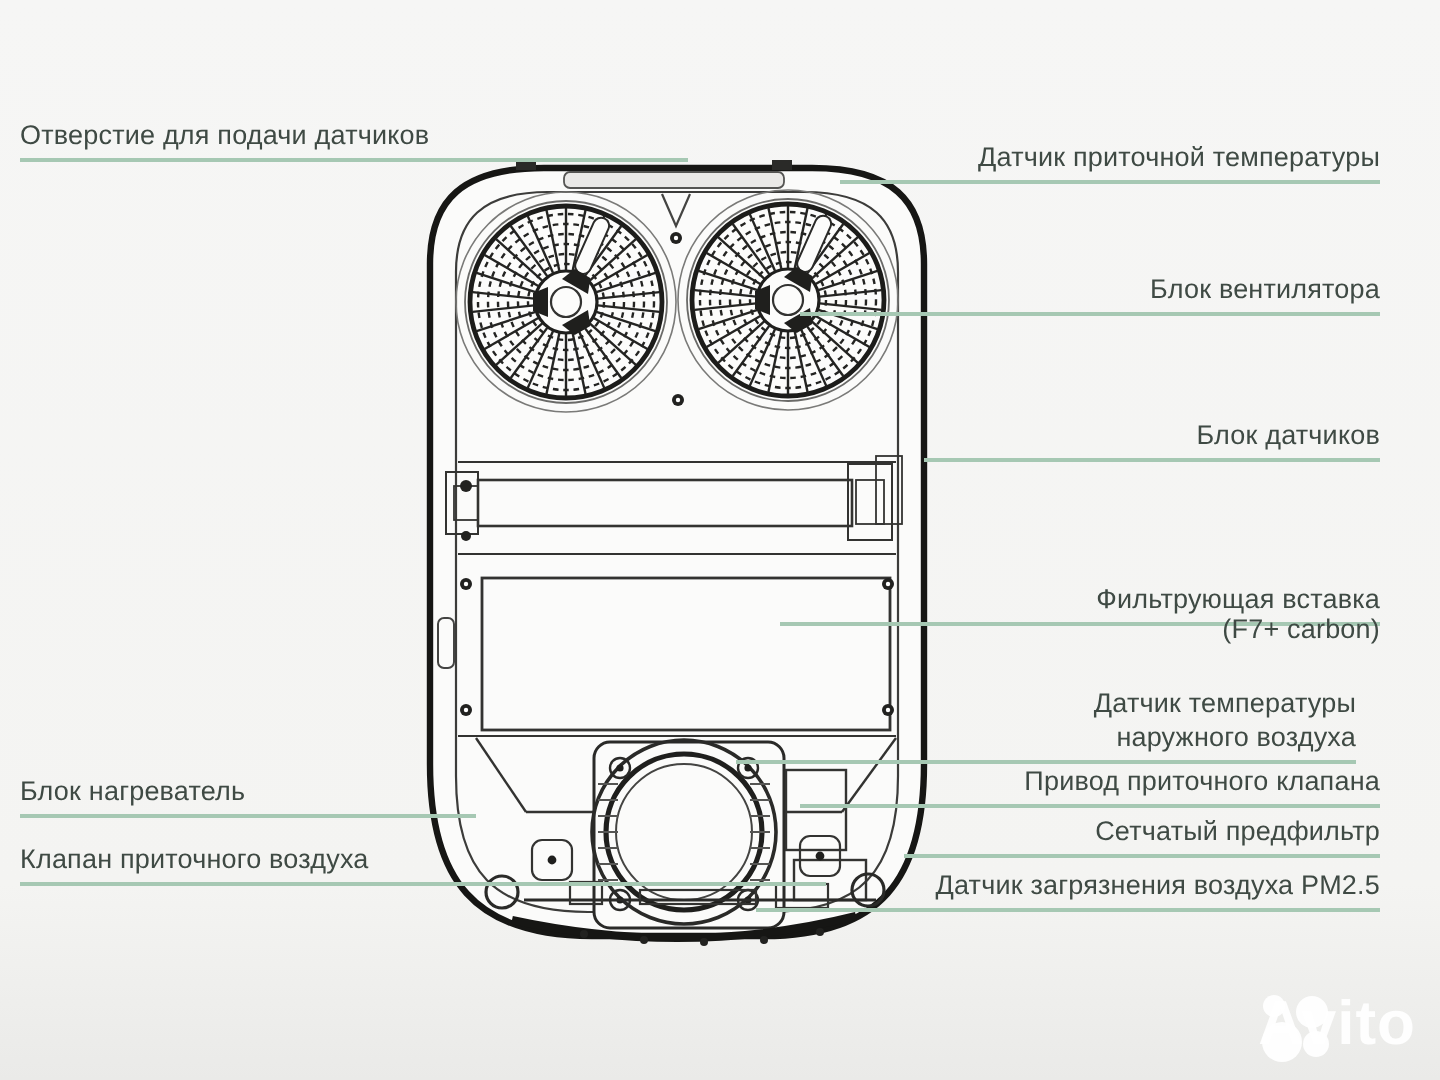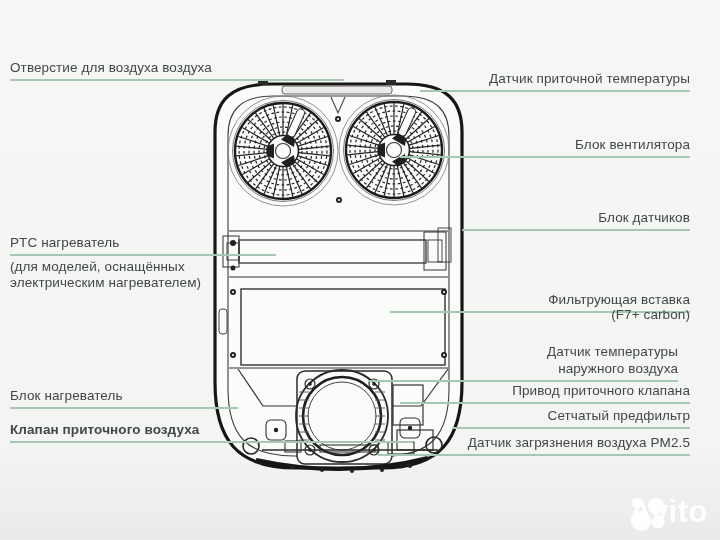--- a/index.html
+++ b/index.html
@@ -18,21 +18,21 @@
   .note{
     position:absolute; font-size:13.5px; line-height:16px; color:#3f4a44; z-index:3;
     letter-spacing:.1px;
   }
   .note.r{text-align:right;}
   
   .lbl-air      {left:10px;  top:59px;  width:334px;}
   .lbl-ptc      {left:10px;  top:234px; width:266px;}
   .note-ptc     {left:10px;  top:259px; width:266px;}
   .lbl-control  {left:10px;  top:387px; width:228px;}
-  .lbl-valve    {left:10px;  top:421px; width:403px;font-weight:bold;}
+  .lbl-valve    {left:10px;  top:421px; width:403px;}
   
   .lbl-supplytemp{left:420px; top:70px;  width:270px;}
   .lbl-fan       {left:400px; top:136px; width:290px;}
   .lbl-sensors   {left:462px; top:209px; width:228px;}
   .lbl-filter    {left:390px; top:281px; width:300px;margin-top:10px;}
   .note-filter   {left:390px; top:307px; width:300px;}
   .lbl-outdoor   {left:368px; top:343px; width:310px;}
   .lbl-actuator  {left:400px; top:382px; width:290px;}
   .lbl-prefilter {left:452px; top:407px; width:238px;}
   .lbl-pm25      {left:378px; top:434px; width:312px;}
@@ -203,30 +203,23 @@
         <circle cx="352" cy="471" r="2"></circle>
           <circle cx="382" cy="470" r="2"></circle>
         <circle cx="410" cy="466" r="2"></circle>
       </g>
       <circle cx="233" cy="243" r="3" fill="#222220"></circle>
       <circle cx="233" cy="268" r="2.5" fill="#222220"></circle>
     </g>
   </svg>
 
   <div class="lbl lbl-air">
-    <span>Отверстие для воздуха воздуха</span>
-  </div>
-
-  <div class="lbl lbl-ptc">
-    <span>PTC нагреватель</span>
-  </div>
-  <div class="note note-ptc">
-    <div>(для моделей, оснащённых</div>
-    <div>электрическим нагревателем)</div>
-  </div>
+    <span>Отверстие для подачи датчиков</span>
+  </div>
+
 
   <div class="lbl lbl-control">
     <span>Блок нагреватель</span>
   </div>
 
   <div class="lbl lbl-valve">
     <span>Клапан приточного воздуха</span>
   </div>
 
   <div class="lbl r lbl-supplytemp">

